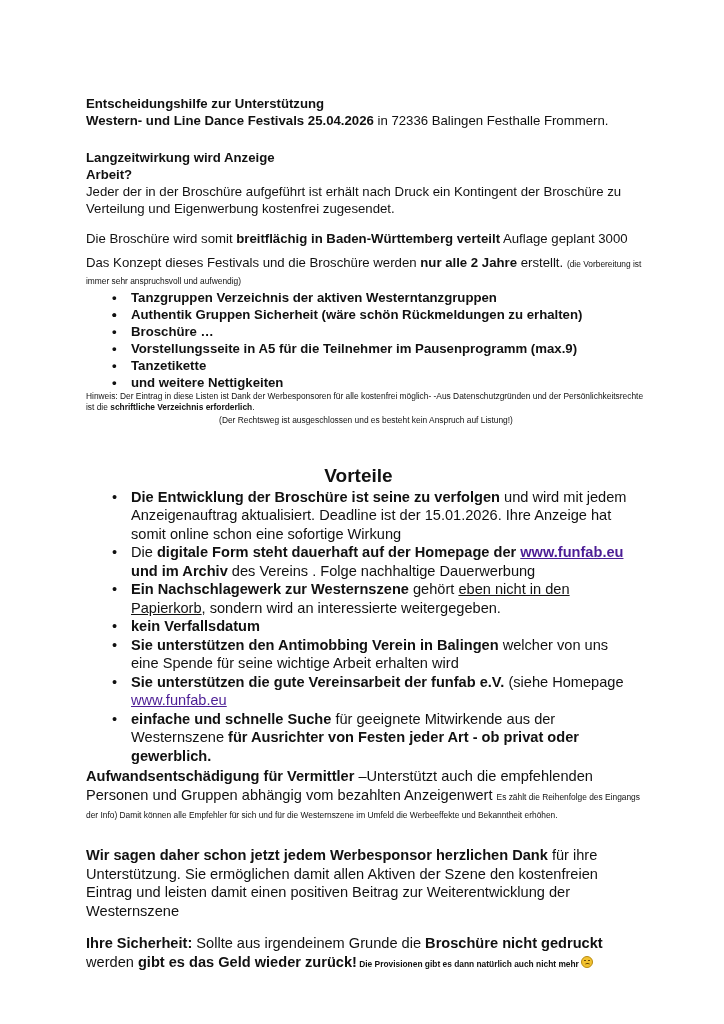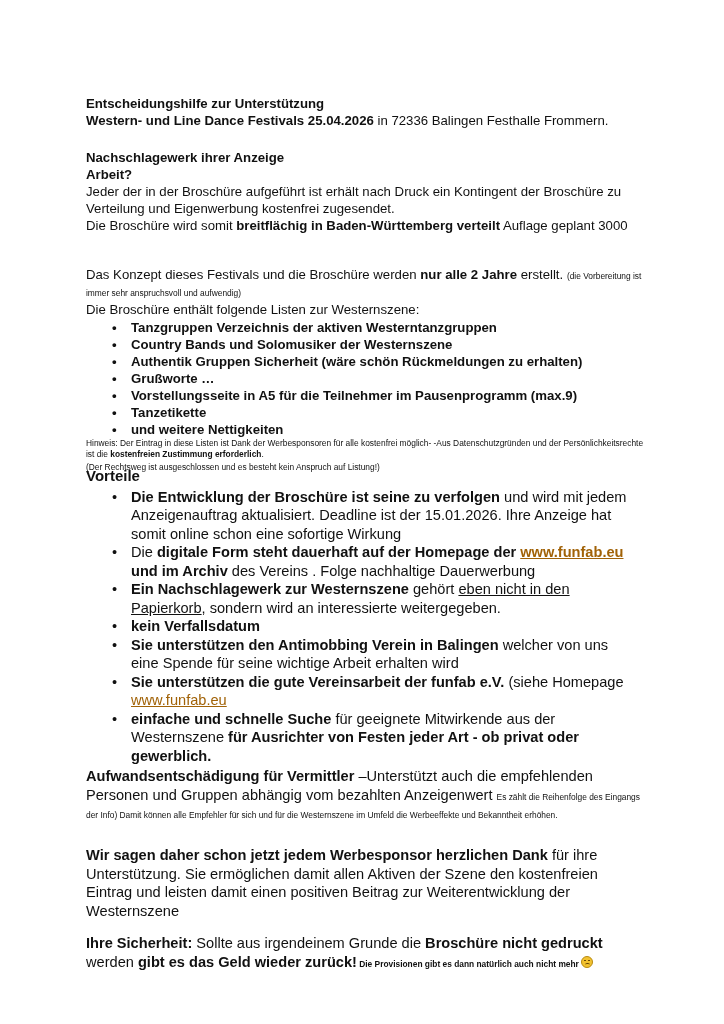--- a/index.html
+++ b/index.html
@@ -5,64 +5,63 @@
   html, body { margin: 0; padding: 0; background: #ffffff; }
   body { width: 724px; height: 1024px; position: relative; overflow: hidden;
          font-family: "Liberation Sans", sans-serif; color: #111; }
   .page { position: absolute; left: 0; top: 0; width: 724px; height: 1024px; background: #fff; }
   .blk { position: absolute; left: 86px; width: 560px; }
   .t13 { font-size: 13.2px; line-height: 17px; }
   .t14 { font-size: 14.6px; line-height: 18.5px; }
   .t8 { font-size: 8.4px; line-height: 11px; }
   .b { font-weight: bold; }
   .u { text-decoration: underline; }
-  .link { color: #a16207; text-decoration: underline; }
+  .link { color: #4c1d95; text-decoration: underline; }
   ul.list { list-style: none; margin: 0; padding: 0; }
   ul.list li { position: relative; padding-left: 45px; }
   ul.list li .dot { position: absolute; left: 26px; top: 0; }
   .smiley { display: inline-block; width: 10px; height: 10px; border-radius: 50%;
             background: #f2c230; border: 1px solid #b88a10; position: relative; vertical-align: -1px; }
   .smiley::before { content: ""; position: absolute; left: 2px; top: 3px; width: 1.5px; height: 1.5px; background: #5a3a00; border-radius: 50%; box-shadow: 4px 0 0 #5a3a00; }
   .smiley::after { content: ""; position: absolute; left: 2.5px; top: 6px; width: 5px; height: 2.5px; border-top: 1px solid #5a3a00; border-radius: 50% 50% 0 0; }
 </style>
 </head>
 <body>
 
 <div class="page">
 
   <div class="blk t13" style="top:95px;">
     <div class="b">Entscheidungshilfe zur Unterstützung</div>
     <div><span class="b">Western- und Line Dance Festivals 25.04.2026</span><span> in 72336 Balingen Festhalle Frommern.</span></div>
   </div>
 
   <div class="blk t13" style="top:149px;">
-    <div class="b">Nachschlagewerk ihrer Anzeige</div>
+    <div class="b">Langzeitwirkung wird Anzeige</div>
     <div class="b">Arbeit?</div>
     <div>Jeder der in der Broschüre aufgeführt ist erhält nach Druck ein Kontingent der Broschüre zu Verteilung und Eigenwerbung kostenfrei zugesendet.</div>
-    <div style="margin-top:0;"><span>Die Broschüre wird somit </span><span class="b">breitflächig in Baden-Württemberg verteilt</span><span> Auflage geplant 3000</span></div>
+    <div style="margin-top:13px;"><span>Die Broschüre wird somit </span><span class="b">breitflächig in Baden-Württemberg verteilt</span><span> Auflage geplant 3000</span></div>
   </div>
 
-  <div class="blk" style="top:254px;margin-top:12px;">
+  <div class="blk" style="top:254px;">
     <div class="t13"><span>Das Konzept dieses Festivals und die Broschüre werden </span><span class="b">nur alle 2 Jahre</span><span> erstellt. </span><span class="t8">(die Vorbereitung ist immer sehr anspruchsvoll und aufwendig)</span></div>
-    <div class="t13" style="margin-top:1px;">Die Broschüre enthält folgende Listen zur Westernszene:</div>
     <ul class="list t13 b" style="margin-top:1px;">
       <li><span class="dot">•</span><span>Tanzgruppen Verzeichnis der aktiven Westerntanzgruppen</span></li>
-      <li><span class="dot">•</span><span>Country Bands und Solomusiker der Westernszene</span></li>
+      <li><span class="dot">•</span></li>
       <li><span class="dot">•</span><span>Authentik Gruppen Sicherheit (wäre schön Rückmeldungen zu erhalten)</span></li>
-      <li><span class="dot">•</span><span>Grußworte …</span></li>
+      <li><span class="dot">•</span><span>Broschüre …</span></li>
       <li><span class="dot">•</span><span>Vorstellungsseite in A5 für die Teilnehmer im Pausenprogramm (max.9)</span></li>
       <li><span class="dot">•</span><span>Tanzetikette</span></li>
       <li><span class="dot">•</span><span>und weitere Nettigkeiten</span></li>
     </ul>
-    <div class="t8" style="margin-top:0px; width:560px;"><span>Hinweis: Der Eintrag in diese Listen ist Dank der Werbesponsoren für alle kostenfrei möglich- -Aus Datenschutzgründen und der Persönlichkeitsrechte ist die </span><span class="b">kostenfreien Zustimmung erforderlich</span><span>.</span></div>
-    <div class="t8" style="margin-top:2px;">(Der Rechtsweg ist ausgeschlossen und es besteht kein Anspruch auf Listung!)</div>
+    <div class="t8" style="margin-top:0px; width:560px;"><span>Hinweis: Der Eintrag in diese Listen ist Dank der Werbesponsoren für alle kostenfrei möglich- -Aus Datenschutzgründen und der Persönlichkeitsrechte ist die </span><span class="b">schriftliche Verzeichnis erforderlich</span><span>.</span></div>
+    <div class="t8" style="margin-top:2px;text-align:center;">(Der Rechtsweg ist ausgeschlossen und es besteht kein Anspruch auf Listung!)</div>
   </div>
 
   <div class="blk t14" style="top:467px; width:545px;">
-    <div class="b" style="font-size:15px;">Vorteile</div>
+    <div class="b" style="font-size:19px;text-align:center;">Vorteile</div>
     <ul class="list" style="margin-top:2px;">
       <li><span class="dot">•</span><span class="b">Die Entwicklung der Broschüre ist seine zu verfolgen</span><span> und wird mit jedem Anzeigenauftrag aktualisiert. Deadline ist der 15.01.2026. Ihre Anzeige hat somit online schon eine sofortige Wirkung</span></li>
       <li><span class="dot">•</span><span>Die </span><span class="b">digitale Form steht dauerhaft auf der Homepage der </span><a class="link b">www.funfab.eu</a><span class="b"> und im Archiv</span><span> des Vereins . Folge nachhaltige Dauerwerbung</span></li>
       <li><span class="dot">•</span><span class="b">Ein Nachschlagewerk zur Westernszene</span><span> gehört </span><span class="u">eben nicht in den Papierkorb</span><span>, sondern wird an interessierte weitergegeben.</span></li>
       <li><span class="dot">•</span><span class="b">kein Verfallsdatum</span></li>
       <li><span class="dot">•</span><span class="b">Sie unterstützen den Antimobbing Verein in Balingen</span><span> welcher von uns eine Spende für seine wichtige Arbeit erhalten wird</span></li>
       <li><span class="dot">•</span><span class="b">Sie unterstützen die gute Vereinsarbeit der funfab e.V.</span><span> (siehe Homepage </span><br><a class="link">www.funfab.eu</a></li>
       <li><span class="dot">•</span><span class="b">einfache und schnelle Suche</span><span> für geeignete Mitwirkende aus der Westernszene </span><span class="b">für Ausrichter von Festen jeder Art - ob privat oder gewerblich.</span></li>
     </ul>
   </div>

